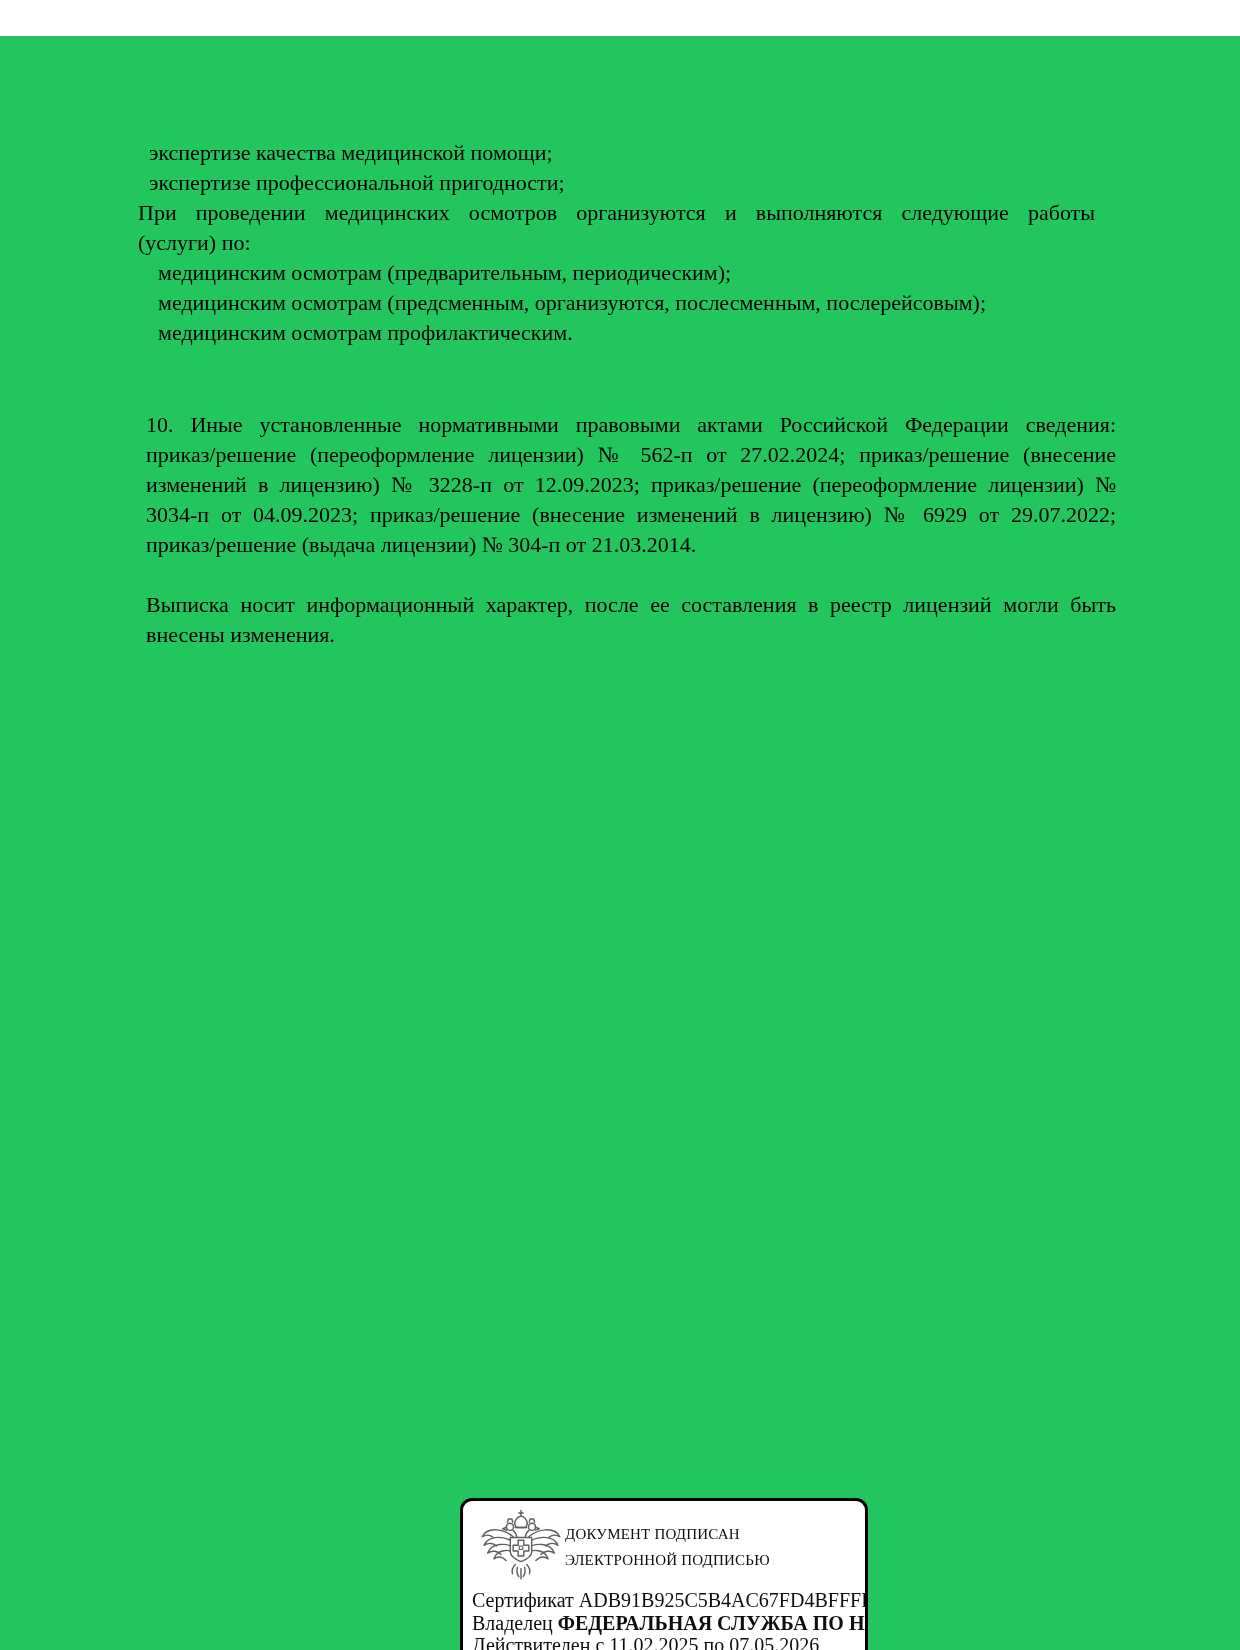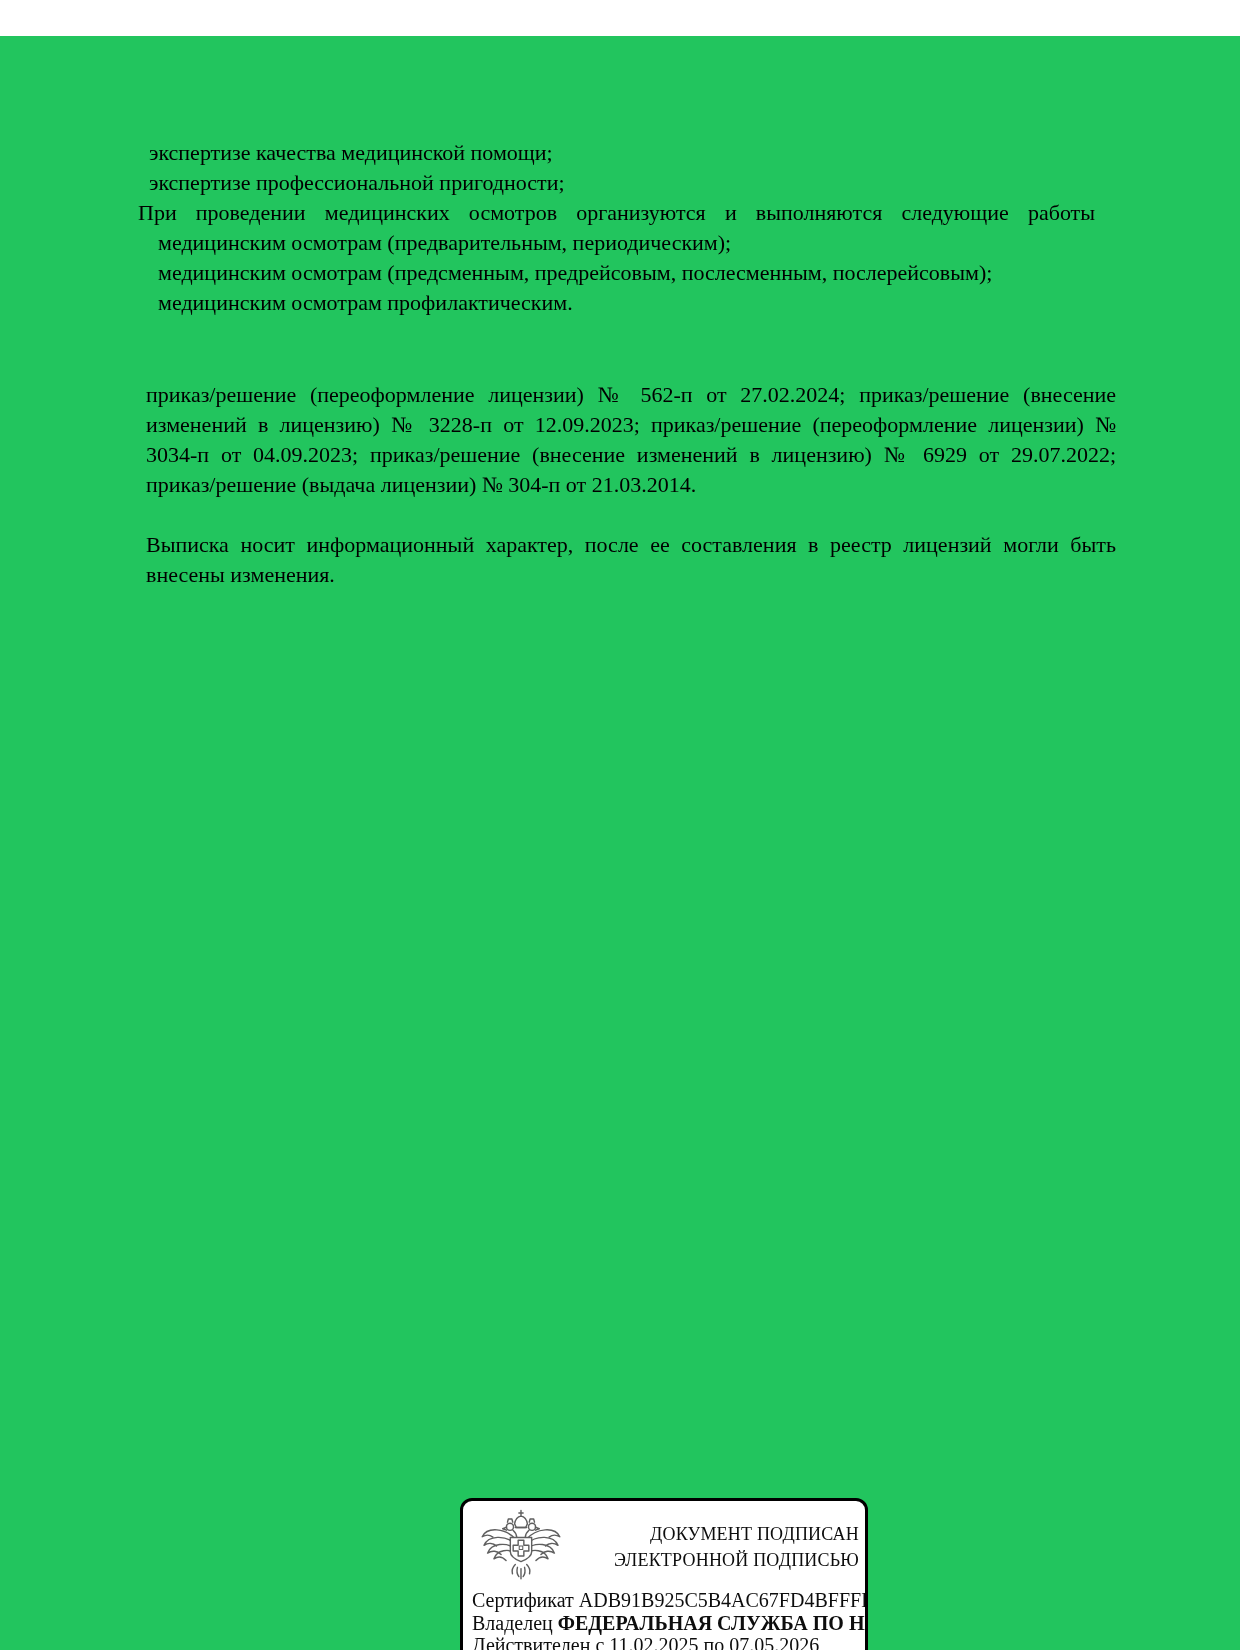--- a/index.html
+++ b/index.html
@@ -35,23 +35,23 @@
     border: 3px solid #000000;
     border-radius: 12px;
     background: #ffffff;
     overflow: hidden;
     box-sizing: border-box;
   }
   .stamp-head { display: flex; padding: 8px 6px 0 14px; }
   .emblem { width: 88px; height: 74px; flex: none; }
   .stamp-title {
     flex: 1;
-    text-align: right;
+    text-align: left;
     padding-top: 12px;
-    font-size: 18px;
+    font-size: 15px;
     line-height: 26px;
     letter-spacing: 0.2px;
     color: #0d0d0d;
   }
   .stamp-info {
     margin: 6px 0 0 9px;
     font-size: 20px;
     line-height: 22.5px;
     color: #0d0d0d;
   }
@@ -60,26 +60,28 @@
 </style>
 </head>
 <body>
 
 <div class="page">
 
   <div id="block1" class="block">
     <div class="t-line li1">экспертизе качества медицинской помощи;</div>
     <div class="t-line li1">экспертизе профессиональной пригодности;</div>
     <div class="t-line just">При проведении медицинских осмотров организуются и выполняются следующие работы</div>
+    <div class="t-line">(услуги) по:</div>
     <div class="t-line li2">медицинским осмотрам (предварительным, периодическим);</div>
-    <div class="t-line li2">медицинским осмотрам (предсменным, предрейсовым, послесменным, послерейсовым);</div>
+    <div class="t-line li2">медицинским осмотрам (предсменным, организуются, послесменным, послерейсовым);</div>
     <div class="t-line li2">медицинским осмотрам профилактическим.</div>
   </div>
 
   <div id="block2" class="block">
+    <div class="b-line gap just">10. Иные установленные нормативными правовыми актами Российской Федерации сведения:</div>
     <div class="b-line just">приказ/решение (переоформление лицензии) № 562-п от 27.02.2024; приказ/решение (внесение</div>
     <div class="b-line just">изменений в лицензию) № 3228-п от 12.09.2023; приказ/решение (переоформление лицензии) №</div>
     <div class="b-line just">3034-п от 04.09.2023; приказ/решение (внесение изменений в лицензию) № 6929 от 29.07.2022;</div>
     <div class="b-line">приказ/решение (выдача лицензии) № 304-п от 21.03.2014.</div>
     <div class="b-line gap just">Выписка носит информационный характер, после ее составления в реестр лицензий могли быть</div>
     <div class="b-line">внесены изменения.</div>
   </div>
 
   <div class="stamp">
     <div class="stamp-head">

